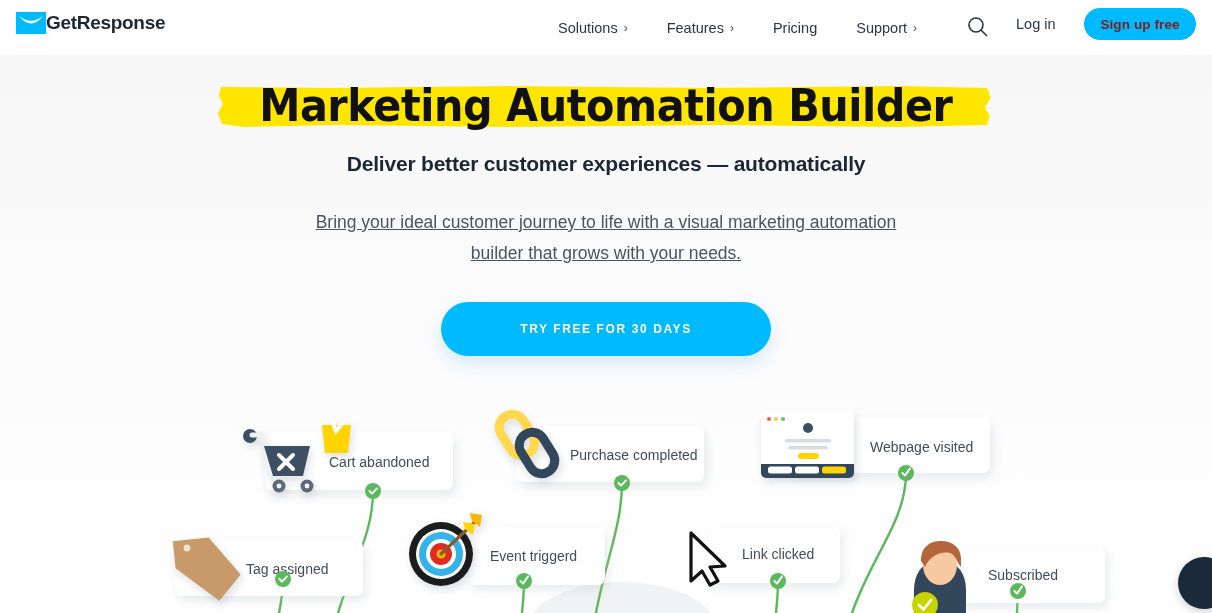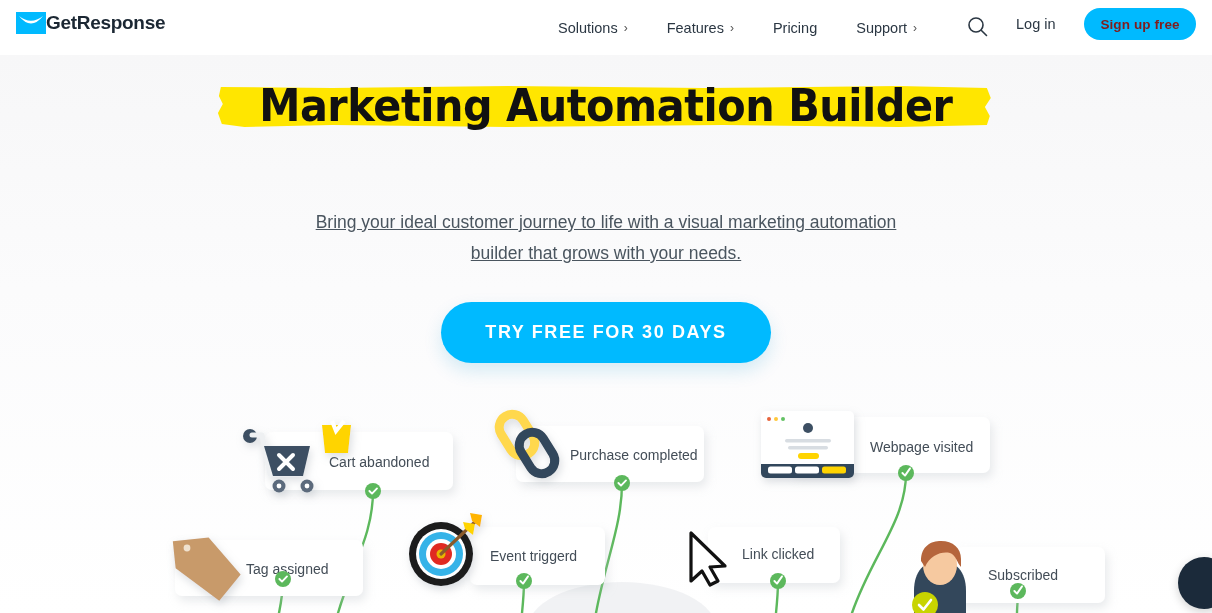--- a/index.html
+++ b/index.html
@@ -100,23 +100,23 @@
     text-align: center; font-size: 17.5px; color: #4a555f;
     line-height: 31px;
     text-decoration: underline;
   }
 
   .cta-wrap {
     position: absolute; top: 302px; left: 0; width: 1212px;
     display: flex; justify-content: center;
   }
   .cta-btn {
-    width: 330px; height: 61px; border-radius: 31px;
+    width: 330px; height: 54px; border-radius: 31px;
     background: #00baff; border: none;
-    color: #ffffff; font-size: 18px; font-weight: bold;
+    color: #ffffff; font-size: 12px; font-weight: bold;
     letter-spacing: 1.6px;
     font-family: "Liberation Sans", sans-serif;
     cursor: pointer;
     box-shadow: 0 8px 18px rgba(0,140,200,0.16);
   }
 
   
   .illus { position: absolute; top: 395px; left: 0; width: 1212px; height: 218px; }
   .illus svg { display: block; }
 
@@ -180,20 +180,21 @@
   <div class="headline-row">
     <div class="headline-hl">
       <svg class="hl-paint" viewBox="0 0 800 48" preserveAspectRatio="none">
         <path d="M6,5 L4,14 L8,22 L3,31 L7,42 L30,45 L120,43 L300,45 L520,43 L700,45 L790,43
                  L793,34 L788,25 L794,16 L790,6 L700,4 L500,6 L300,4 L120,6 Z" fill="#ffe600"></path>
       </svg>
       <div class="headline-text">Marketing Automation Builder</div>
     </div>
   </div>
 
+  <div class="subhead">Deliver better customer experiences — automatically</div>
   <div class="lede">Bring your ideal customer journey to life with a visual marketing automation builder that grows with your needs.</div>
 
   <div class="cta-wrap">
     <button class="cta-btn">TRY FREE FOR 30 DAYS</button>
   </div>
 
   <div class="illus">
     <svg width="1212" height="218" viewBox="0 0 1212 218">
       <defs>
         <filter id="cardshadow" x="-20%" y="-20%" width="150%" height="170%">

